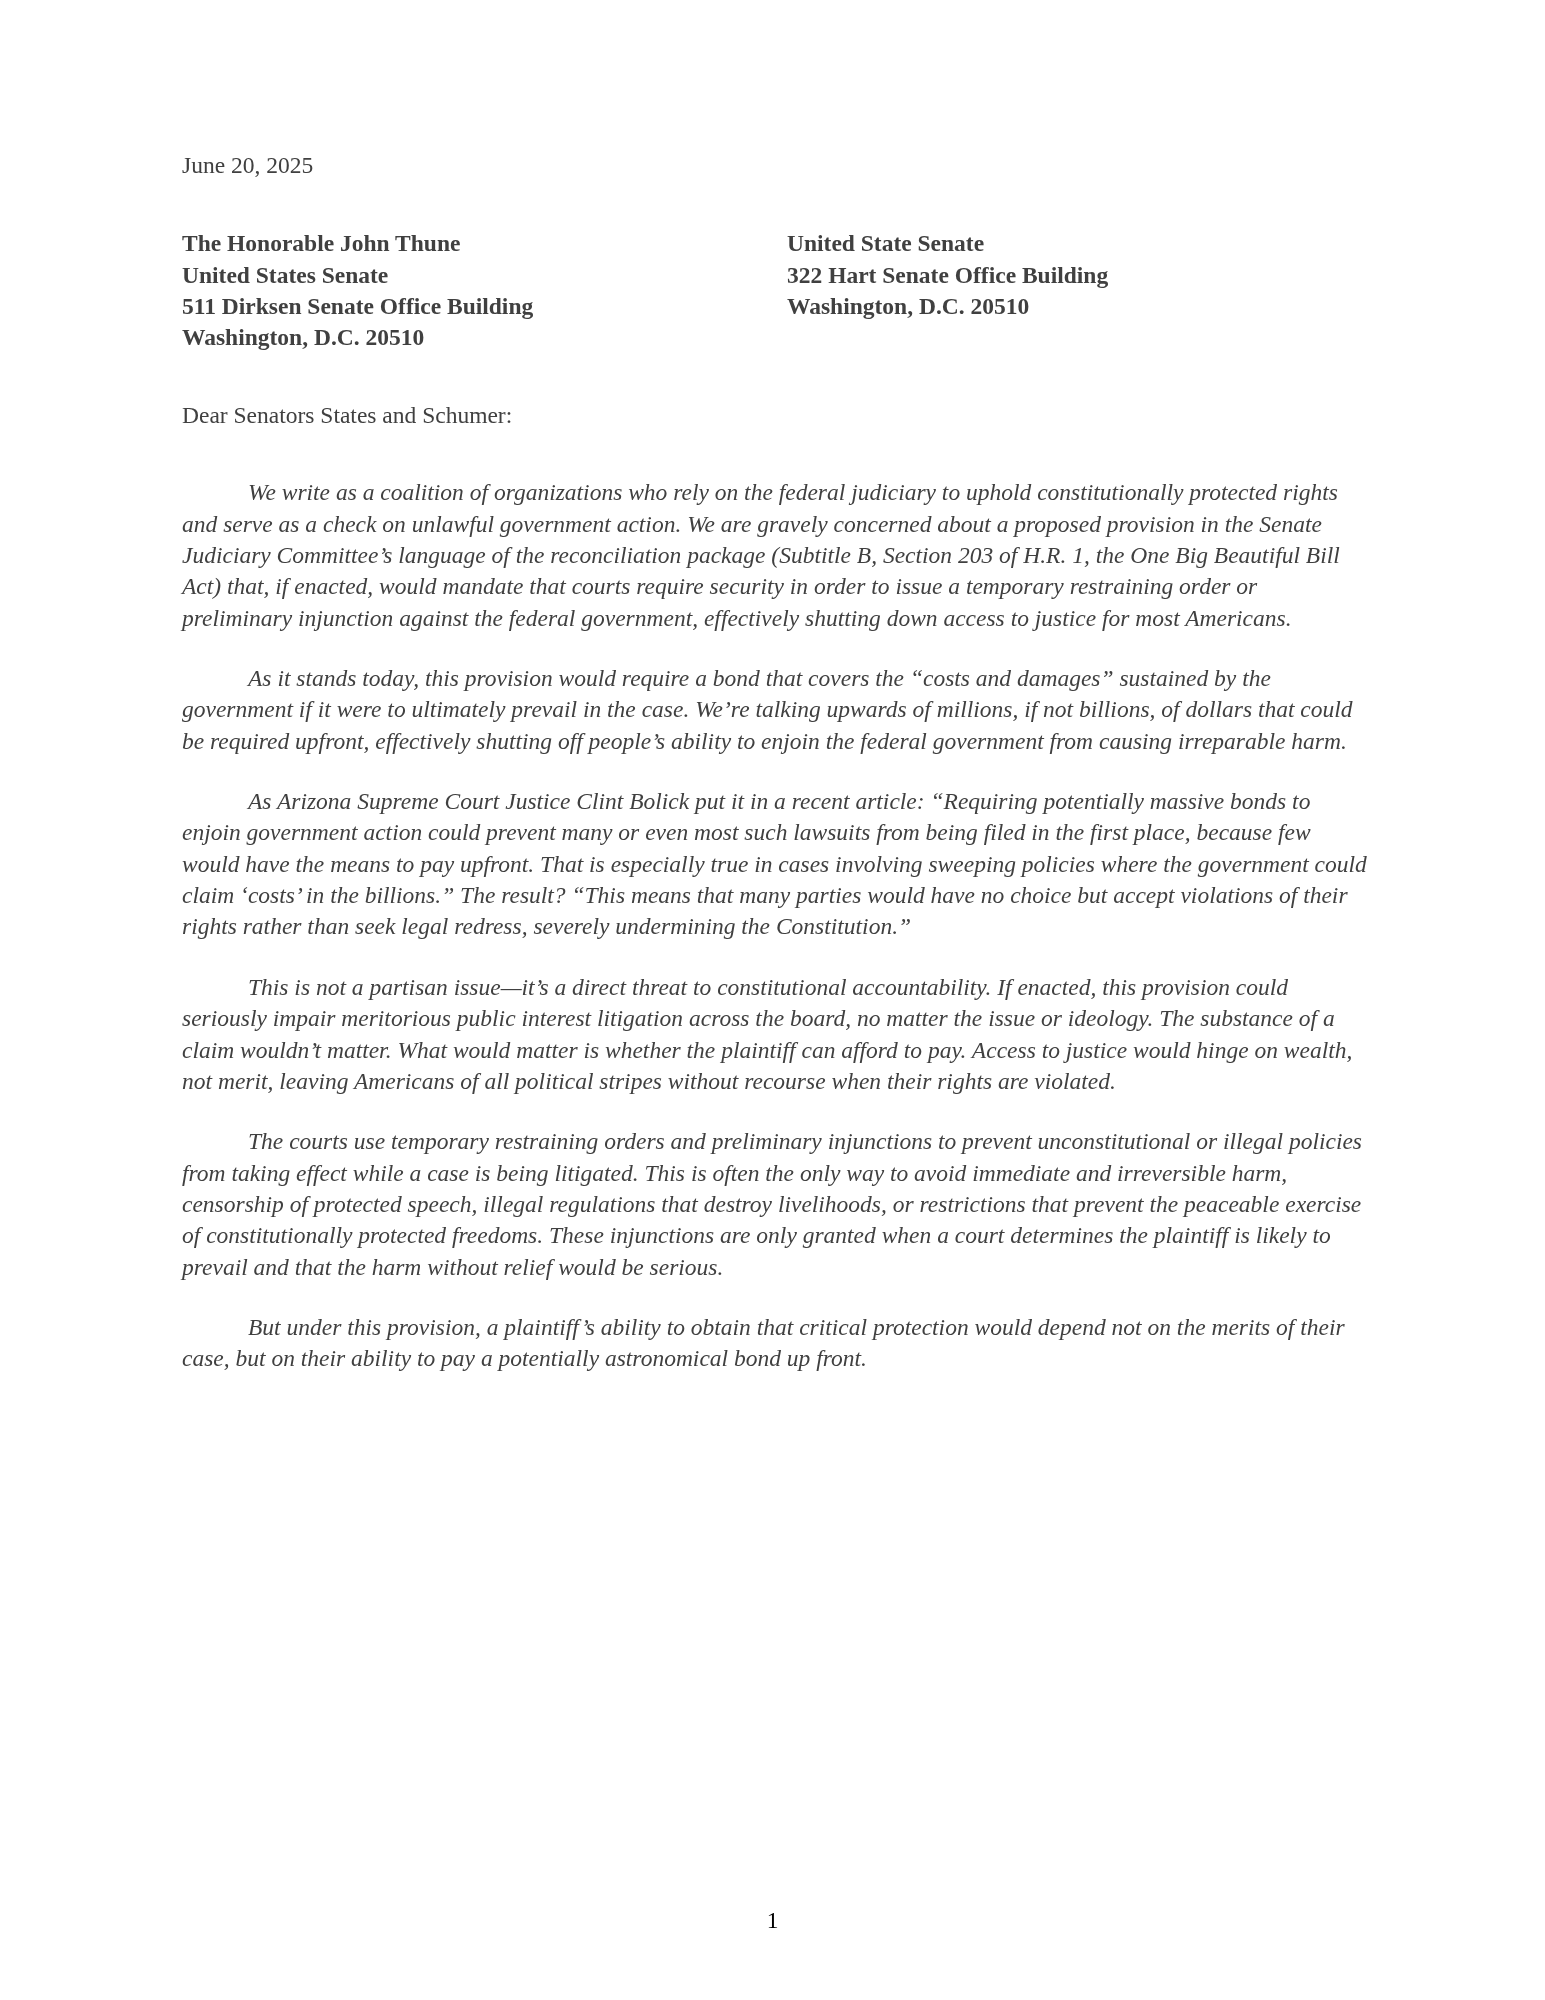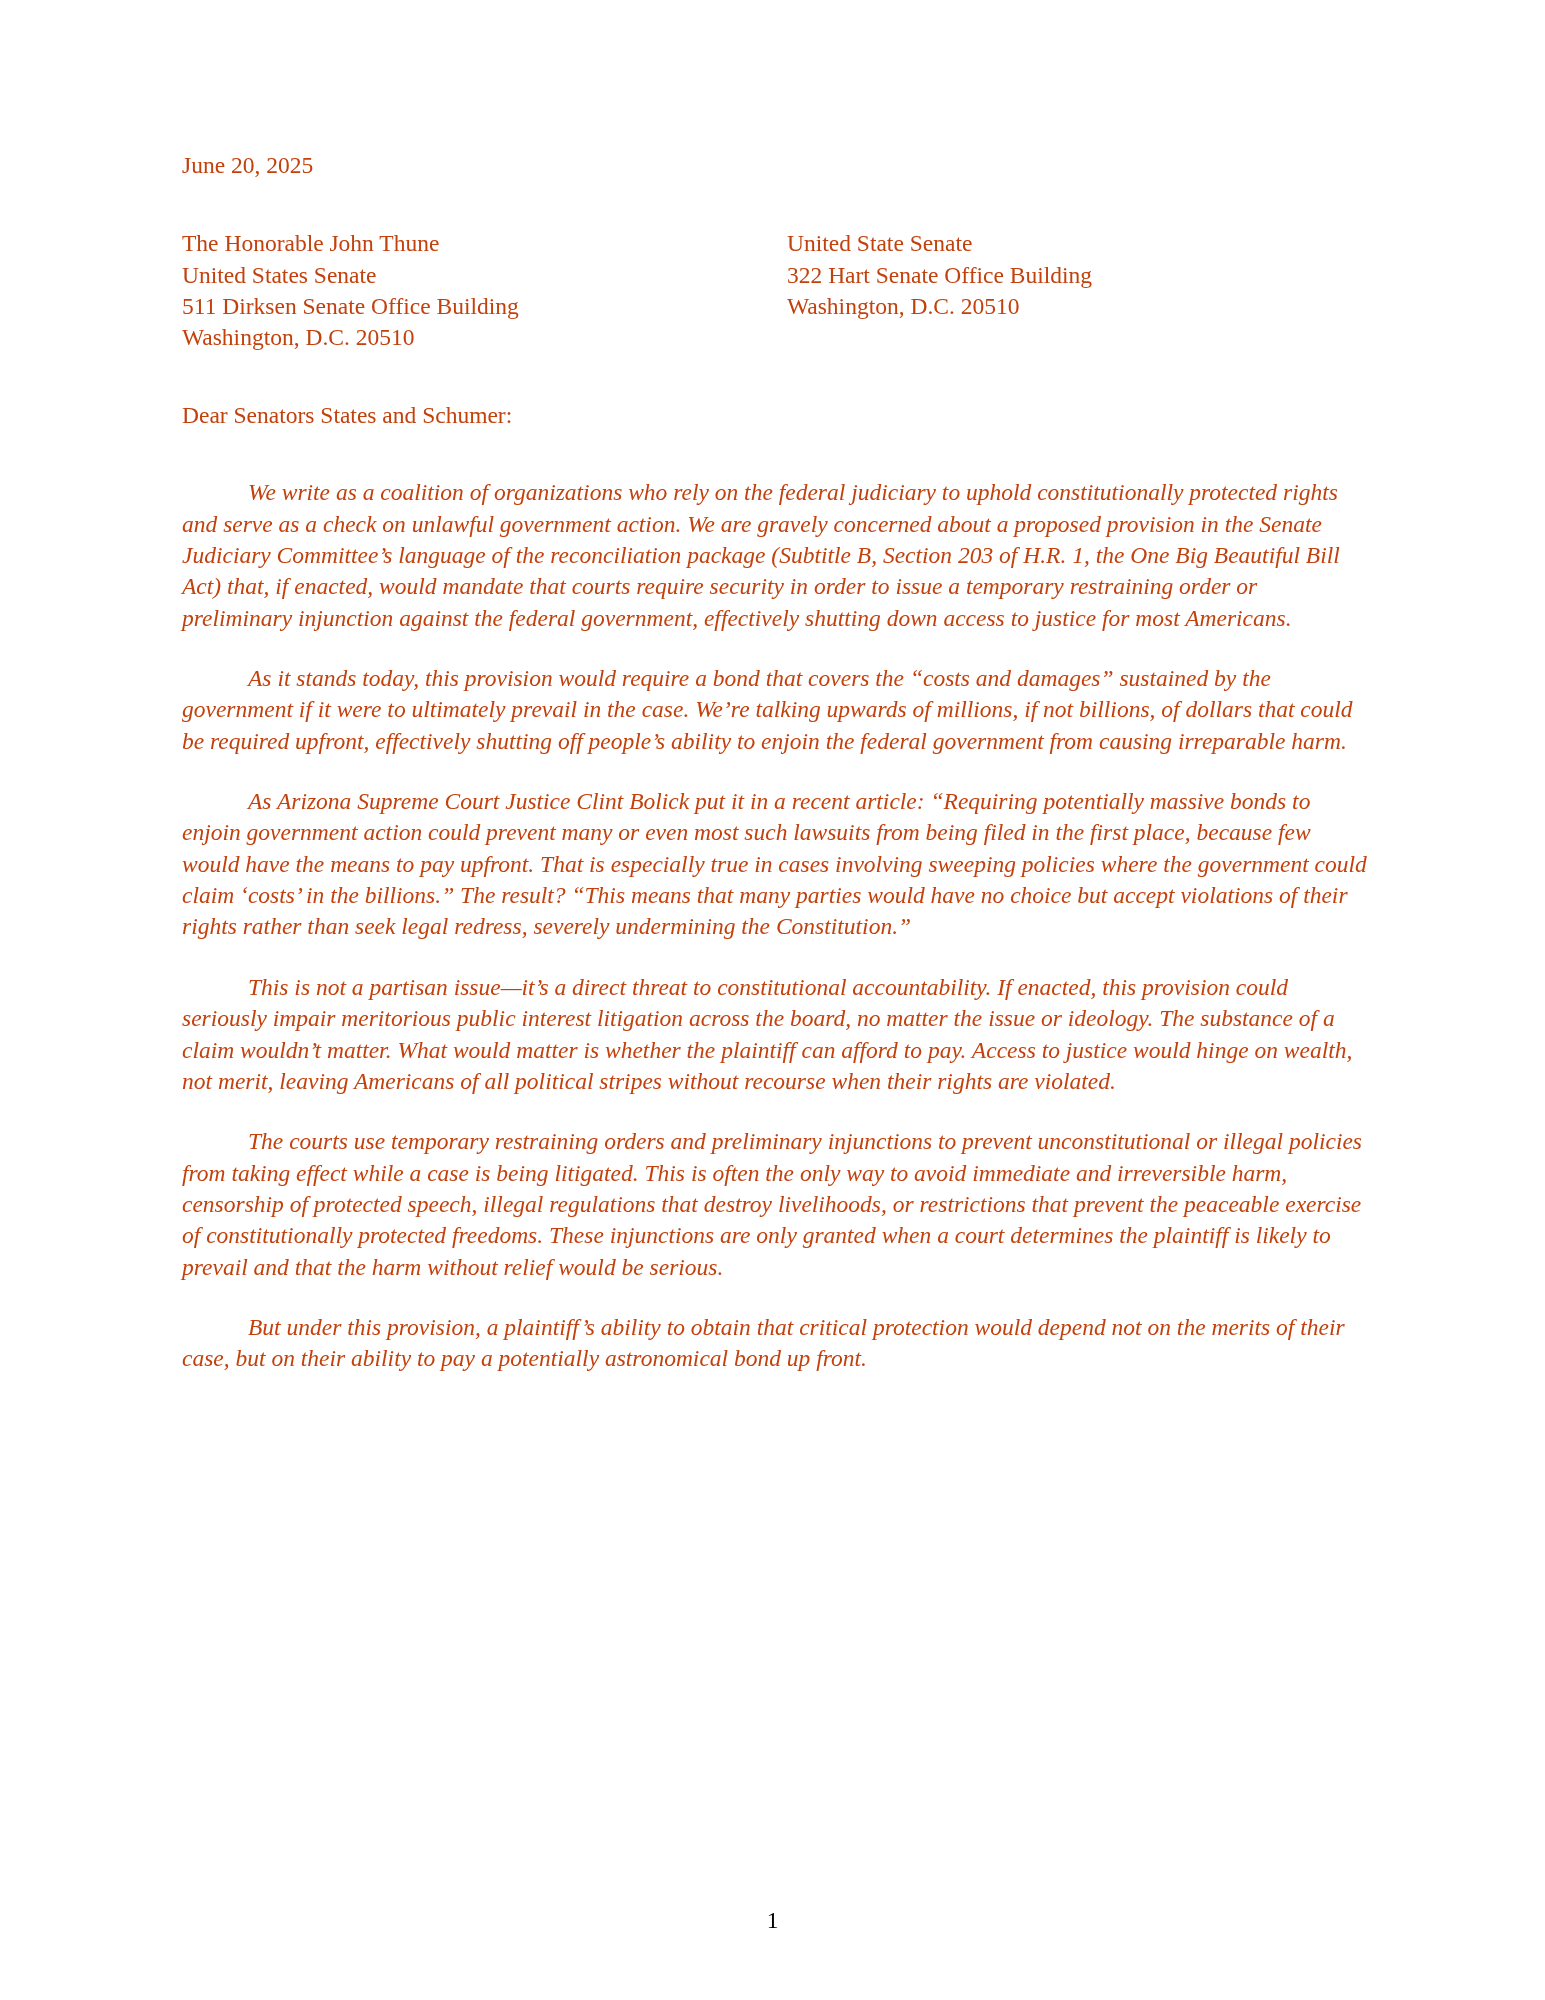--- a/index.html
+++ b/index.html
@@ -17,33 +17,34 @@
     margin: 0 auto;
     position: relative;
     box-sizing: border-box;
     padding: 150px 175px 60px 182px;
     overflow: hidden;
   }
   .doc {
     font-family: "Liberation Serif", serif;
     font-size: 23.5px;
     line-height: 1.335;
-    color: #c2410c;
+    color: #404040;
   }
   .date {
     margin: 0 0 47px 0;
   }
   .addresses {
     display: flex;
     flex-direction: row;
     margin: 0 0 46px 0;
   }
   .addr-col {
     width: 50%;
     box-sizing: border-box;
+    font-weight: bold;
   }
   .addr-col.right {
     padding-left: 11px;
   }
   .addr-line {
     display: block;
     white-space: pre;
   }
   .salutation {
     margin: 0 0 46px 0;

